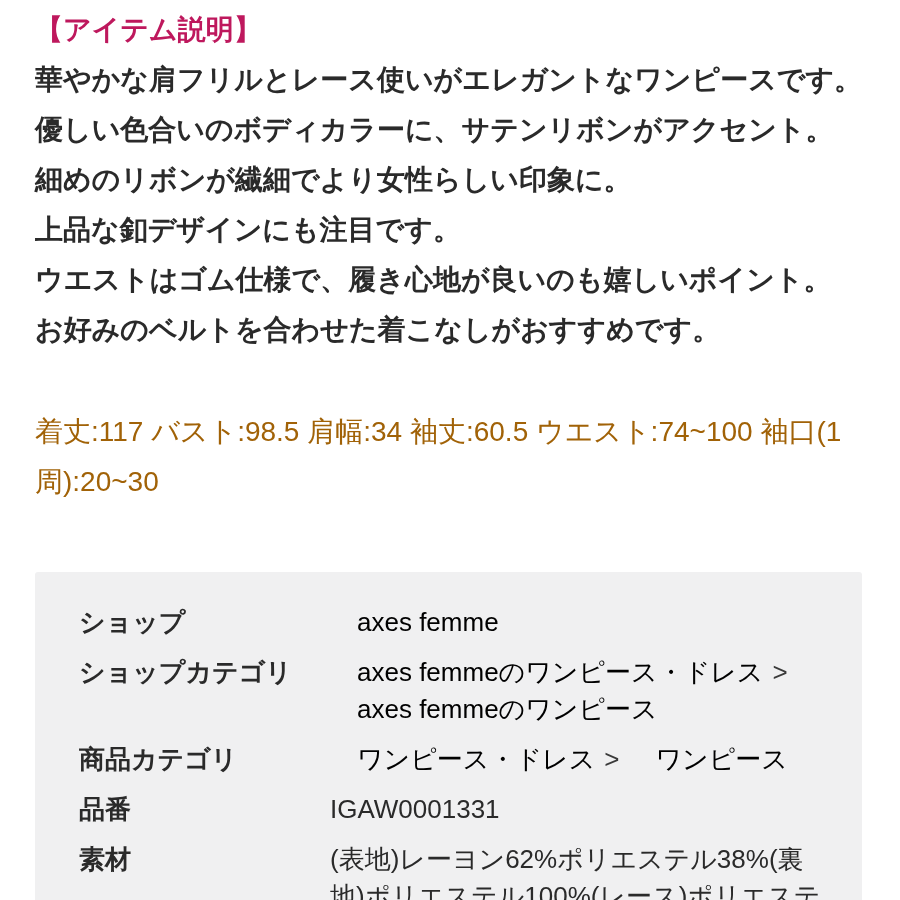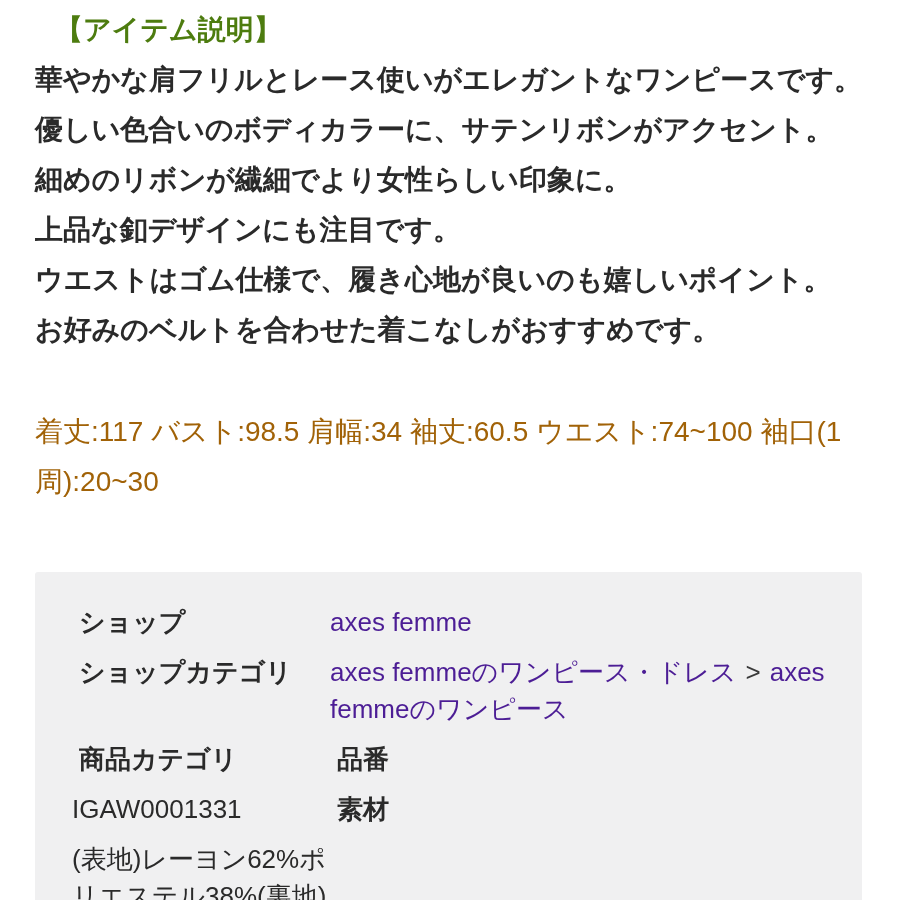--- a/index.html
+++ b/index.html
@@ -15,23 +15,22 @@
     color: #2a2a2a;
     position: relative;
   }
   .content {
     padding: 5px 35px 0 35px;
   }
   .desc-heading {
     font-size: 28px;
     line-height: 50px;
     font-weight: 700;
-    color: #4d7c0f;
+    color: #be185d;
     white-space: nowrap;
-    margin-left: 20px;
   }
   .desc-line {
     font-size: 28px;
     line-height: 50px;
     font-weight: 700;
     color: #2a2a2a;
     white-space: nowrap;
   }
   .measurements {
     margin-top: 52px;
@@ -60,23 +59,24 @@
   .detail-label {
     font-weight: 700;
     color: #2a2a2a;
     margin-left: 7px;
   }
   .detail-value {
     color: #2a2a2a;
     word-break: break-all;
   }
   .detail-link {
-    color: #4c1d95;
+    color: #000000;
     text-decoration: none;
     cursor: pointer;
+    margin-left: 27px;
   }
   .sep {
     color: #3a3a3a;
     margin: 0 9px;
   }
 </style>
 </head>
 <body>
 
 <div class="content">
@@ -103,20 +103,23 @@
     <div class="detail-value">
       <a class="detail-link">axes femme</a>
     </div>
 
     <div class="detail-label">ショップカテゴリ</div>
     <div class="detail-value">
       <a class="detail-link">axes femmeのワンピース・ドレス</a><span class="sep">&gt;</span><a class="detail-link">axes femmeのワンピース</a>
     </div>
 
     <div class="detail-label">商品カテゴリ</div>
+    <div class="detail-value">
+      <a class="detail-link">ワンピース・ドレス</a><span class="sep">&gt;</span><a class="detail-link">ワンピース</a>
+    </div>
 
     <div class="detail-label">品番</div>
     <div class="detail-value">IGAW0001331</div>
 
     <div class="detail-label">素材</div>
     <div class="detail-value">(表地)レーヨン62%ポリエステル38%(裏地)ポリエステル100%(レース)ポリエステ</div>
 
   </div>
 </div>
 

